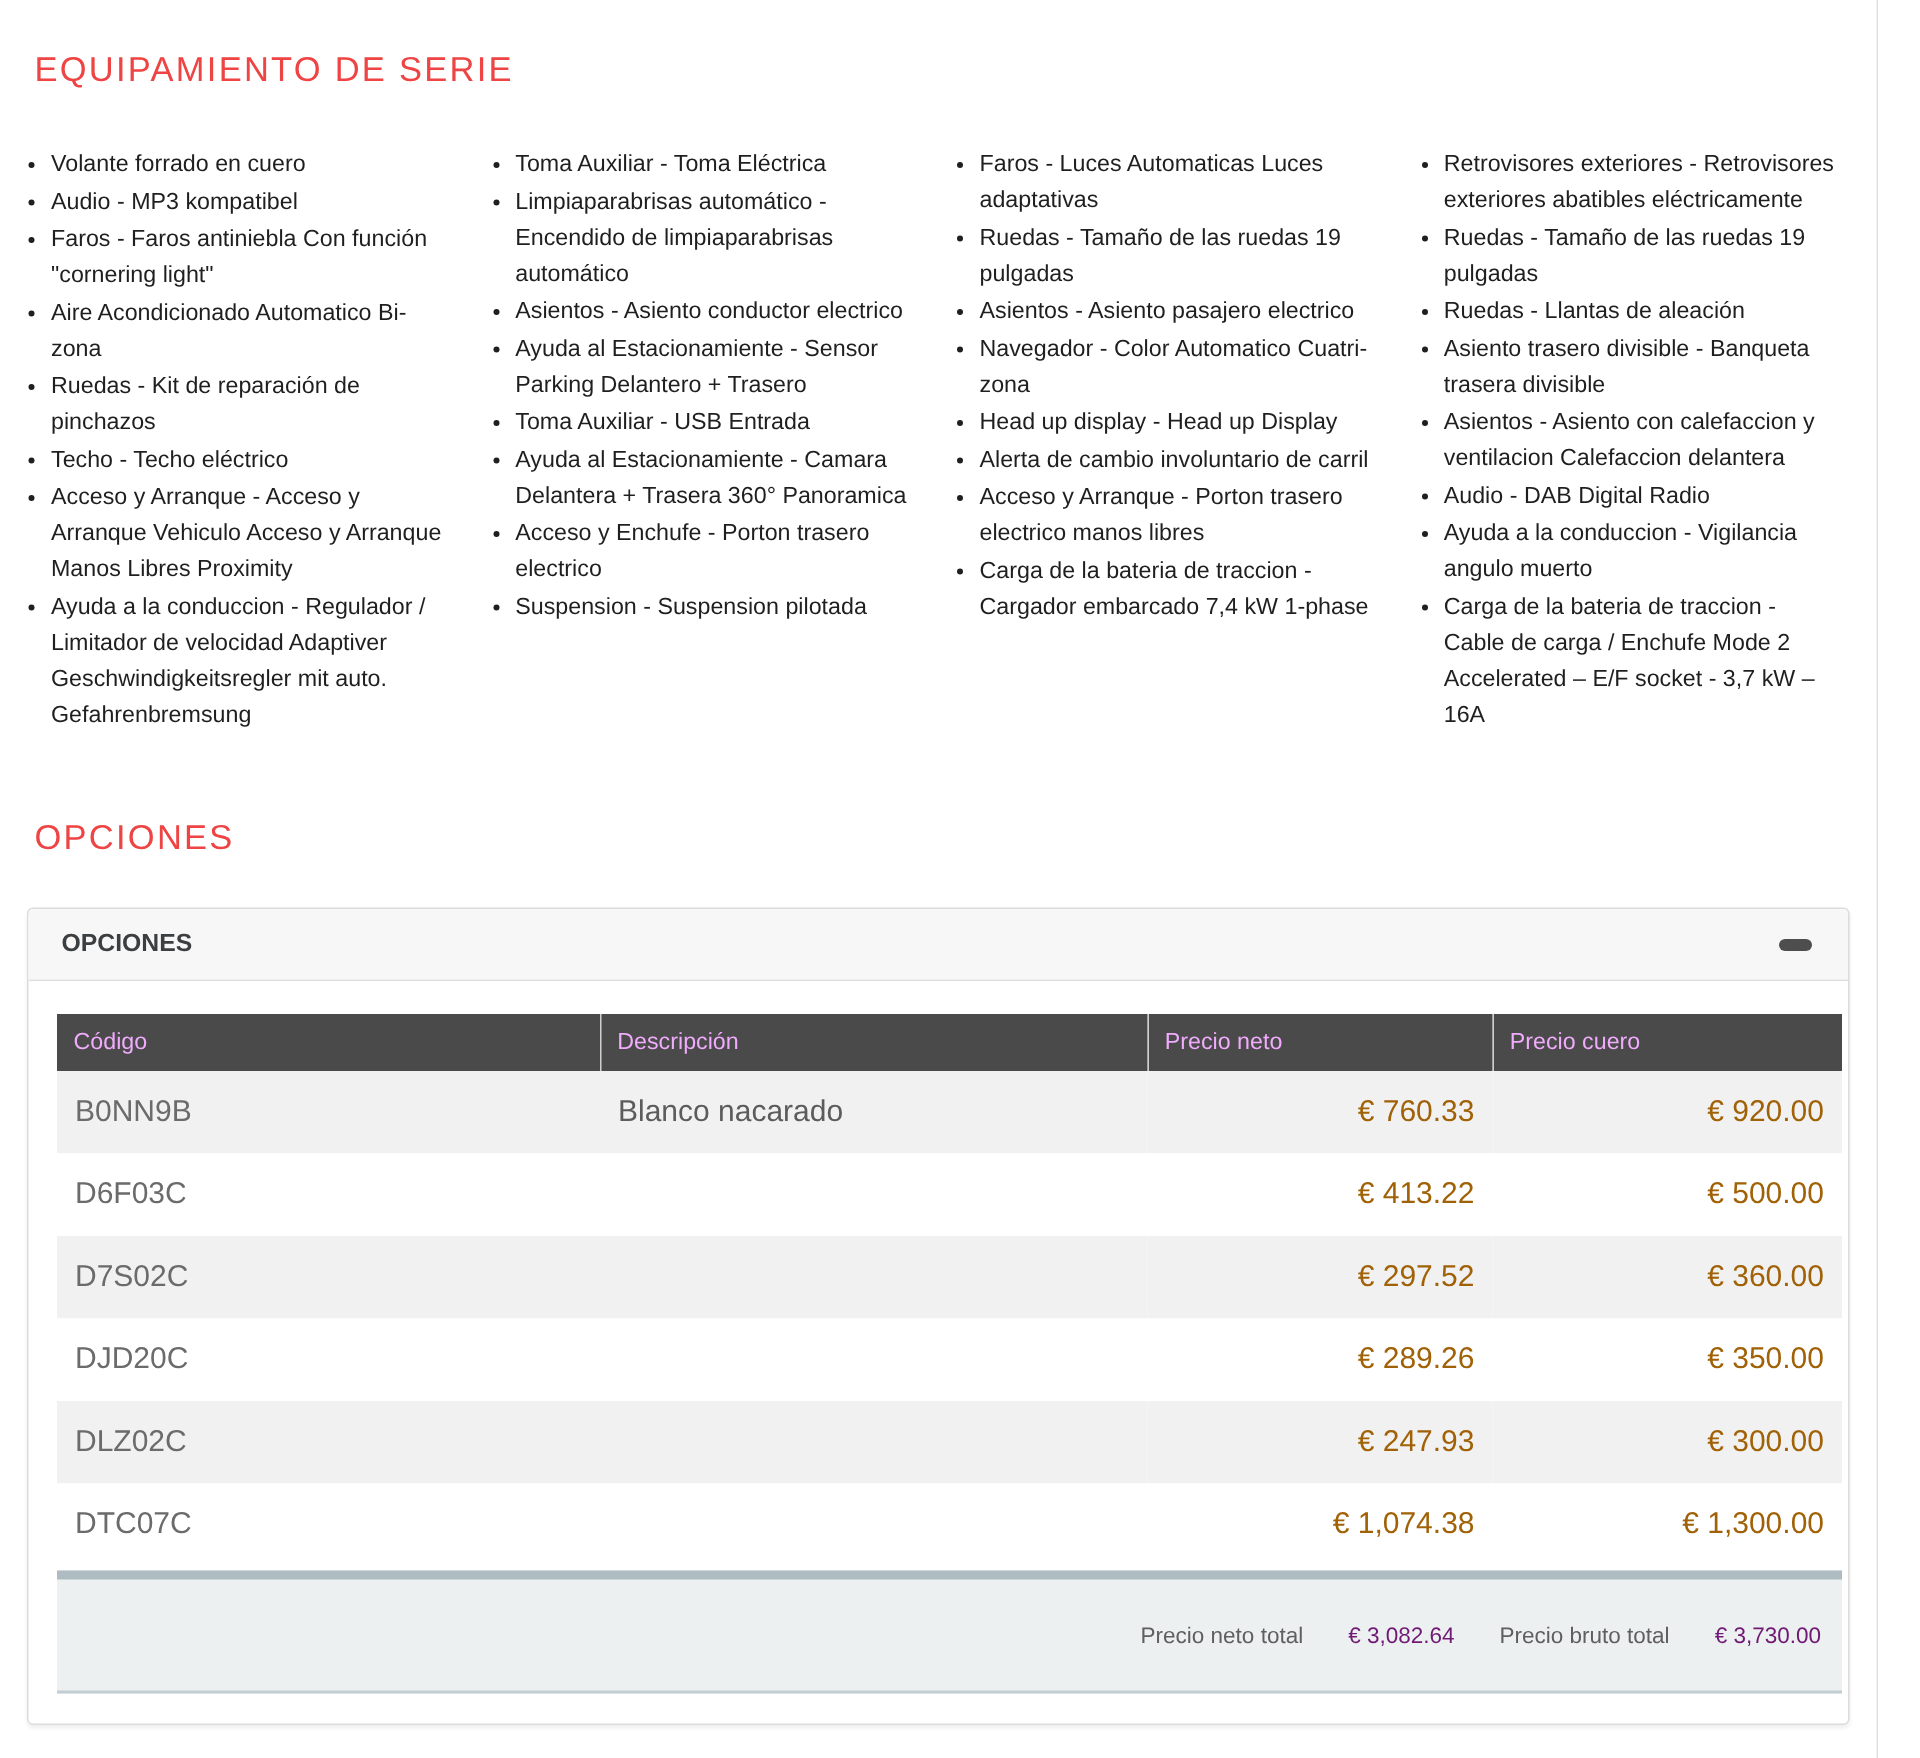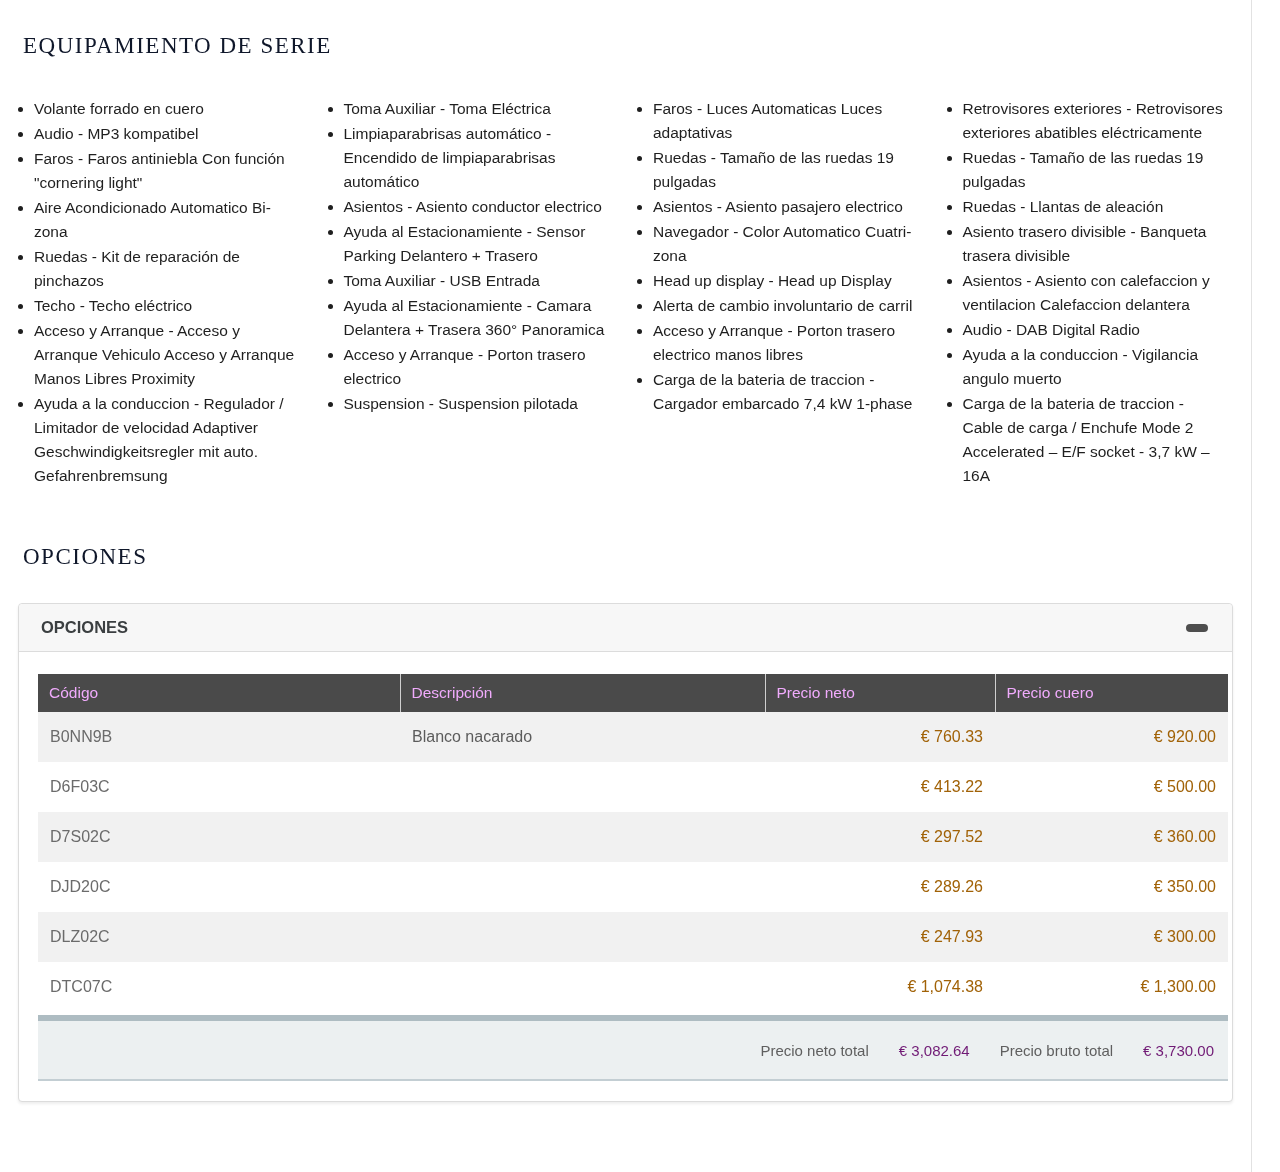--- a/index.html
+++ b/index.html
@@ -12,22 +12,21 @@
     border-right: 1px solid #e2e2e2;
     padding-bottom: 40px;
   }
 
   .section-title {
     margin: 0 0 0 23px;
     padding-top: 33px;
     font-size: 23px;
     font-weight: 400;
     letter-spacing: 1.5px;
-    color: #0f172a;
-    font-family: Liberation Serif, serif;
+    color: #ef4444;
   }
   .section-title.second { padding-top: 55px; }
 
   .equip-grid {
     display: grid;
     grid-template-columns: repeat(4, 1fr);
     column-gap: 26px;
     margin: 38px 25px 0 14px;
   }
   .equip-grid ul {
@@ -97,37 +96,37 @@
     height: 38px;
   }
   table.options th + th { border-left: 1px solid #cfcfcf; }
   .col-code  { width: 362px; }
   .col-desc  { width: 365px; }
   .col-net   { width: 230px; }
   .col-gross { width: 233px; }
   th.col-net, th.col-gross { text-align: left; }
 
   table.options td {
-    font-size: 16px;
+    font-size: 20px;
     padding: 16px 12px;
     height: 50px;
     color: #6b6b6b;
   }
   table.options td.num { text-align: right; color: #a16207; }
   table.options td.desc { color: #5c5c5c; }
   table.options tbody tr:nth-child(odd)  { background: #f1f1f1; }
   table.options tbody tr:nth-child(even) { background: #ffffff; }
 
   .table-footer {
     width: 1190px;
     margin-top: 3px;
     background: #ecf0f1;
     border-top: 6px solid #aebcc2;
     border-bottom: 2px solid #c3ced3;
-    height: 66px;
+    height: 82px;
     display: flex;
     justify-content: flex-end;
     align-items: center;
     gap: 30px;
     padding-right: 14px;
     font-size: 15px;
   }
   .table-footer .t-label { color: #5f5f5f; }
   .table-footer .t-value { color: #701a75; }
 </style>
@@ -149,21 +148,21 @@
       <li>Acceso y Arranque - Acceso y Arranque Vehiculo Acceso y Arranque Manos Libres Proximity</li>
       <li>Ayuda a la conduccion - Regulador / Limitador de velocidad Adaptiver Geschwindigkeitsregler mit auto. Gefahrenbremsung</li>
     </ul>
     <ul>
       <li>Toma Auxiliar - Toma Eléctrica</li>
       <li>Limpiaparabrisas automático - Encendido de limpiaparabrisas automático</li>
       <li>Asientos - Asiento conductor electrico</li>
       <li>Ayuda al Estacionamiente - Sensor Parking Delantero + Trasero</li>
       <li>Toma Auxiliar - USB Entrada</li>
       <li>Ayuda al Estacionamiente - Camara Delantera + Trasera 360° Panoramica</li>
-      <li>Acceso y Arranque - Porton trasero electrico</li>
+      <li>Acceso y Enchufe - Porton trasero electrico</li>
       <li>Suspension - Suspension pilotada</li>
     </ul>
     <ul>
       <li>Faros - Luces Automaticas Luces adaptativas</li>
       <li>Ruedas - Tamaño de las ruedas 19 pulgadas</li>
       <li>Asientos - Asiento pasajero electrico</li>
       <li>Navegador - Color Automatico Cuatri-zona</li>
       <li>Head up display - Head up Display</li>
       <li>Alerta de cambio involuntario de carril</li>
       <li>Acceso y Arranque - Porton trasero electrico manos libres</li>

